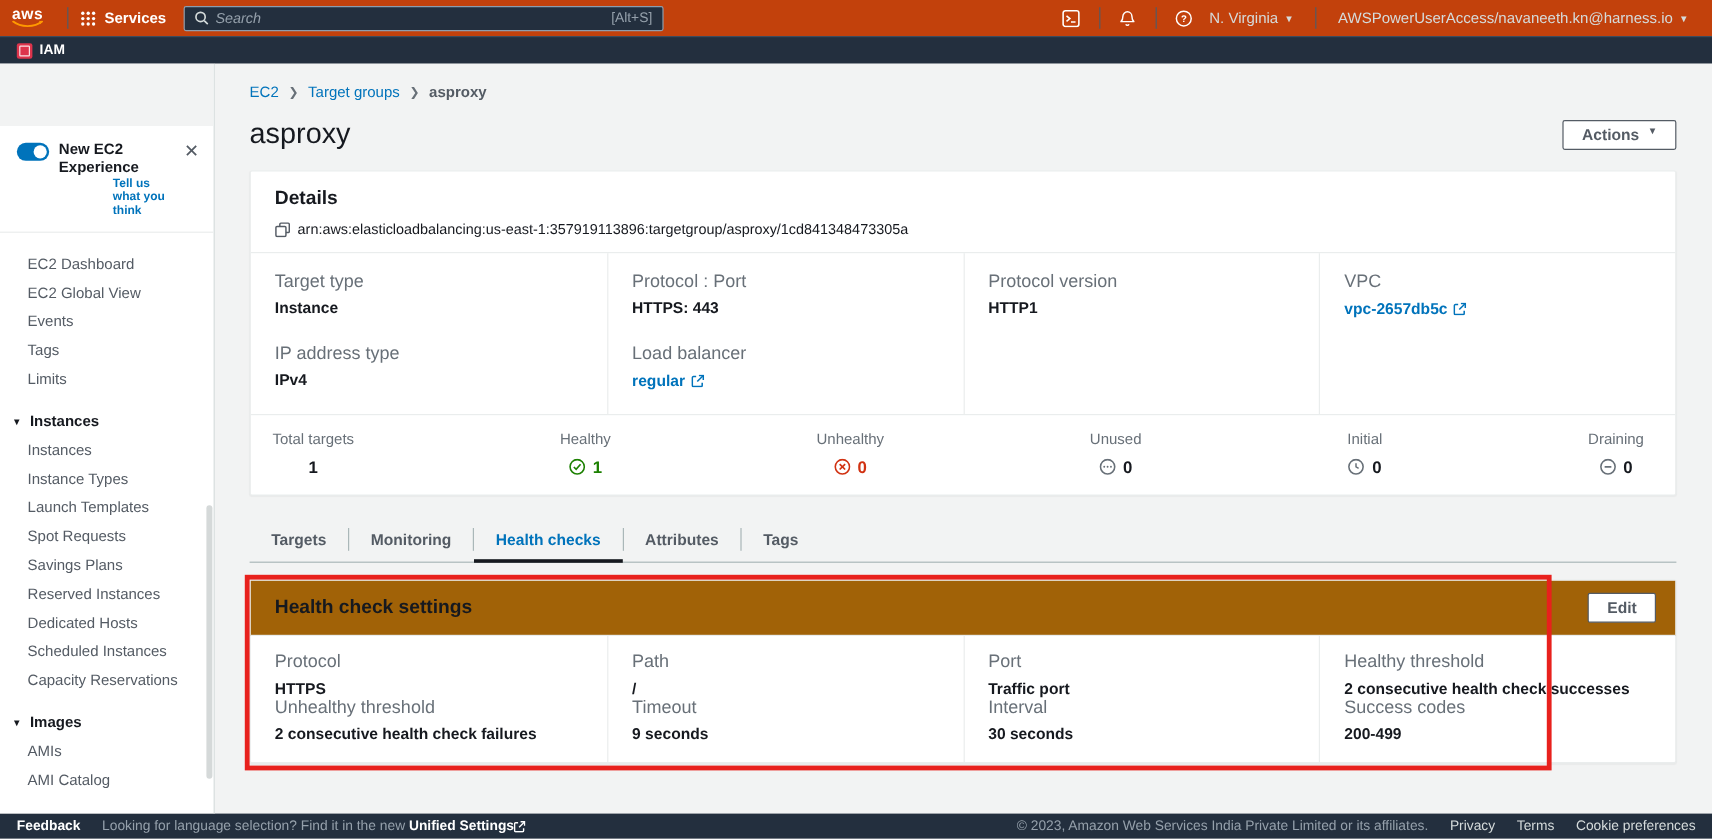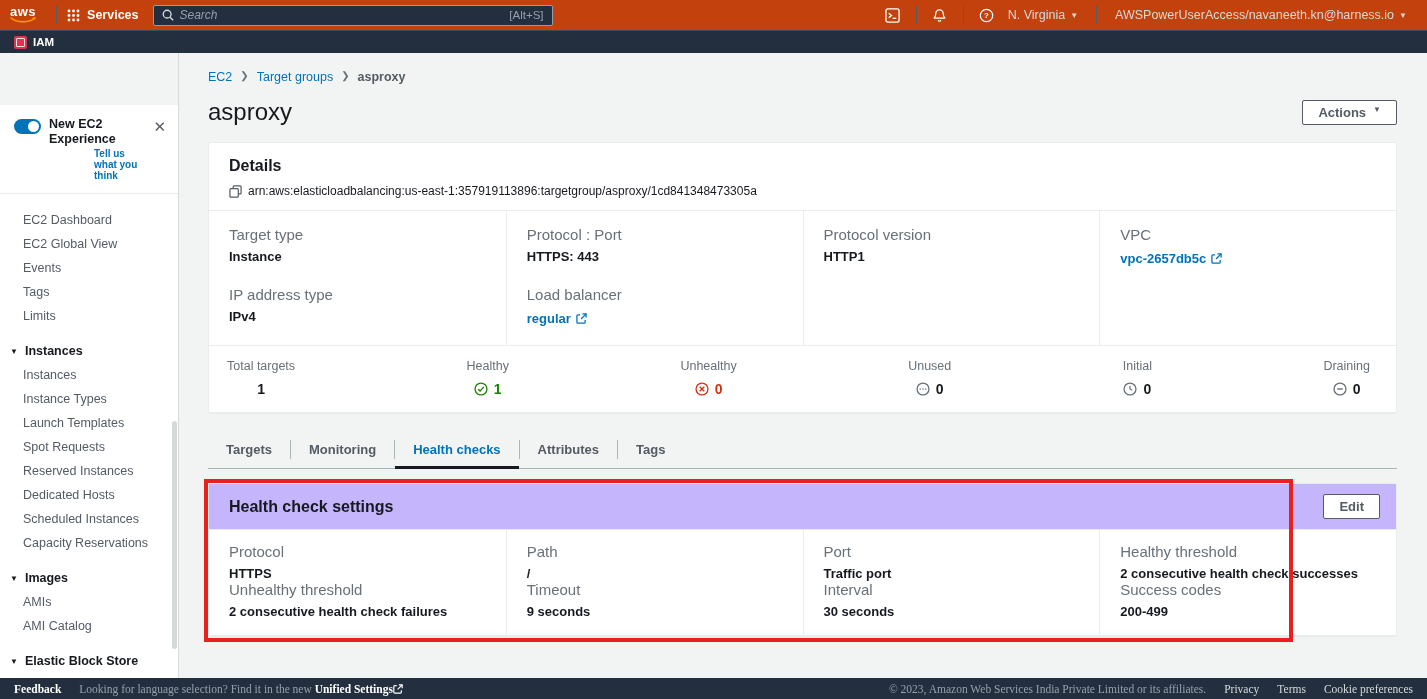--- a/index.html
+++ b/index.html
@@ -43,21 +43,21 @@
   .sb-nav { padding:14px 0 10px; }
   .nav-item { display:block; font-size:12.5px; color:#545b64; padding:5px 10px 5px 23px; text-decoration:none; cursor:pointer; }
   .nav-section { display:flex; align-items:center; gap:7px; padding:5px 10px 5px 10px; margin-top:11px; cursor:pointer; }
   .nav-section .tri { font-size:8px; color:#16191f; }
   .nav-section .sec-label { font-size:12.5px; font-weight:bold; color:#16191f; }
   .sb-scroll { position:absolute; right:1px; top:368px; width:5px; height:228px; background:#d5d9d9; border-radius:3px; }
 
   .content { flex:1 1 auto; overflow:hidden; padding:17px 30px 0 29px; background:#f2f3f3; }
 
   
-  .breadcrumb { display:flex; gap:8px; font-size:12.5px; }
+  .breadcrumb { display:flex; align-items:center; gap:8px; font-size:12.5px; }
   .crumb-link { color:#0073bb; text-decoration:none; cursor:pointer; }
   .crumb-sep { color:#687078; font-size:10px; }
   .crumb-current { color:#545b64; font-weight:bold; }
   .title-row { display:flex; align-items:center; justify-content:space-between; margin-top:14px; }
   .page-title { font-size:24px; font-weight:400; color:#16191f; }
   .btn { background:#fff; border:1px solid #545b64; border-radius:2px; color:#545b64; font-weight:bold; font-size:13px; padding:4px 15px; cursor:pointer; display:inline-flex; align-items:flex-start; gap:7px; font-family:inherit; }
   .btn .caret { color:#545b64; }
 
   
   .card { background:#fff; border:1px solid #eaeded; border-radius:2px; box-shadow:0 1px 1px rgba(0,0,0,0.04); }
@@ -81,28 +81,28 @@
   .stat-value.red { color:#d13212; }
 
   
   .tabs { display:flex; align-items:stretch; margin-top:18px; border-bottom:1px solid #aab7b8; }
   .tab { padding:11px 18px 9px; font-size:13px; font-weight:bold; color:#545b64; cursor:pointer; border-bottom:3px solid transparent; margin-bottom:-1px; }
   .tab.active { color:#0073bb; border-bottom-color:#16191f; }
   .tab-div { width:1px; background:#aab7b8; margin:9px 0; }
 
   
   .hc-wrap { position:relative; margin-top:14px; }
-  .hc-head { display:flex; align-items:center; justify-content:space-between; padding:10px 16px 10px 20px; border-bottom:1px solid #eaeded; background:#c4b5fd; }
+  .hc-head { display:flex; align-items:center; justify-content:space-between; padding:10px 16px 10px 20px; border-bottom:1px solid #eaeded; background:#a16207; }
   .hgrid { display:grid; grid-template-columns:repeat(4,1fr); }
   .hcol { padding:13px 20px 16px; display:flex; flex-direction:column; gap:0; }
   .hcol + .hcol { border-left:1px solid #eaeded; }
   .annotation { position:absolute; left:-4px; top:-4px; width:calc(100% - 100px); height:calc(100% + 10px); border:4px solid #e8211d; pointer-events:none; z-index:5; }
 
   
-  .footer { height:21px; background:#232f3e; flex:0 0 auto; display:flex; align-items:center; justify-content:space-between; padding:0 14px; font-size:11.5px;font-family:Liberation Serif, serif; }
+  .footer { height:21px; background:#232f3e; flex:0 0 auto; display:flex; align-items:center; justify-content:space-between; padding:0 14px; font-size:11.5px; }
   .foot-left, .foot-right { display:flex; align-items:center; gap:18px; }
   .foot-white { color:#fff; font-weight:bold; cursor:pointer; }
   .foot-gray { color:#95a0ab; }
   .foot-link { color:#d5dbdb; cursor:pointer; }
   .us-link { color:#fff; font-weight:bold; cursor:pointer; display:inline-flex; align-items:center; gap:0; }
 </style>
 </head>
 <body>
 
 <div class="screen">
@@ -201,20 +201,21 @@
         <a class="nav-item">Limits</a>
 
         <div class="nav-section">
           <span class="tri">▼</span>
           <span class="sec-label">Instances</span>
         </div>
         <a class="nav-item">Instances</a>
         <a class="nav-item">Instance Types</a>
         <a class="nav-item">Launch Templates</a>
         <a class="nav-item">Spot Requests</a>
+        <a class="nav-item">Savings Plans</a>
         <a class="nav-item">Reserved Instances</a>
         <a class="nav-item">Dedicated Hosts</a>
         <a class="nav-item">Scheduled Instances</a>
         <a class="nav-item">Capacity Reservations</a>
 
         <div class="nav-section">
           <span class="tri">▼</span>
           <span class="sec-label">Images</span>
         </div>
         <a class="nav-item">AMIs</a>

